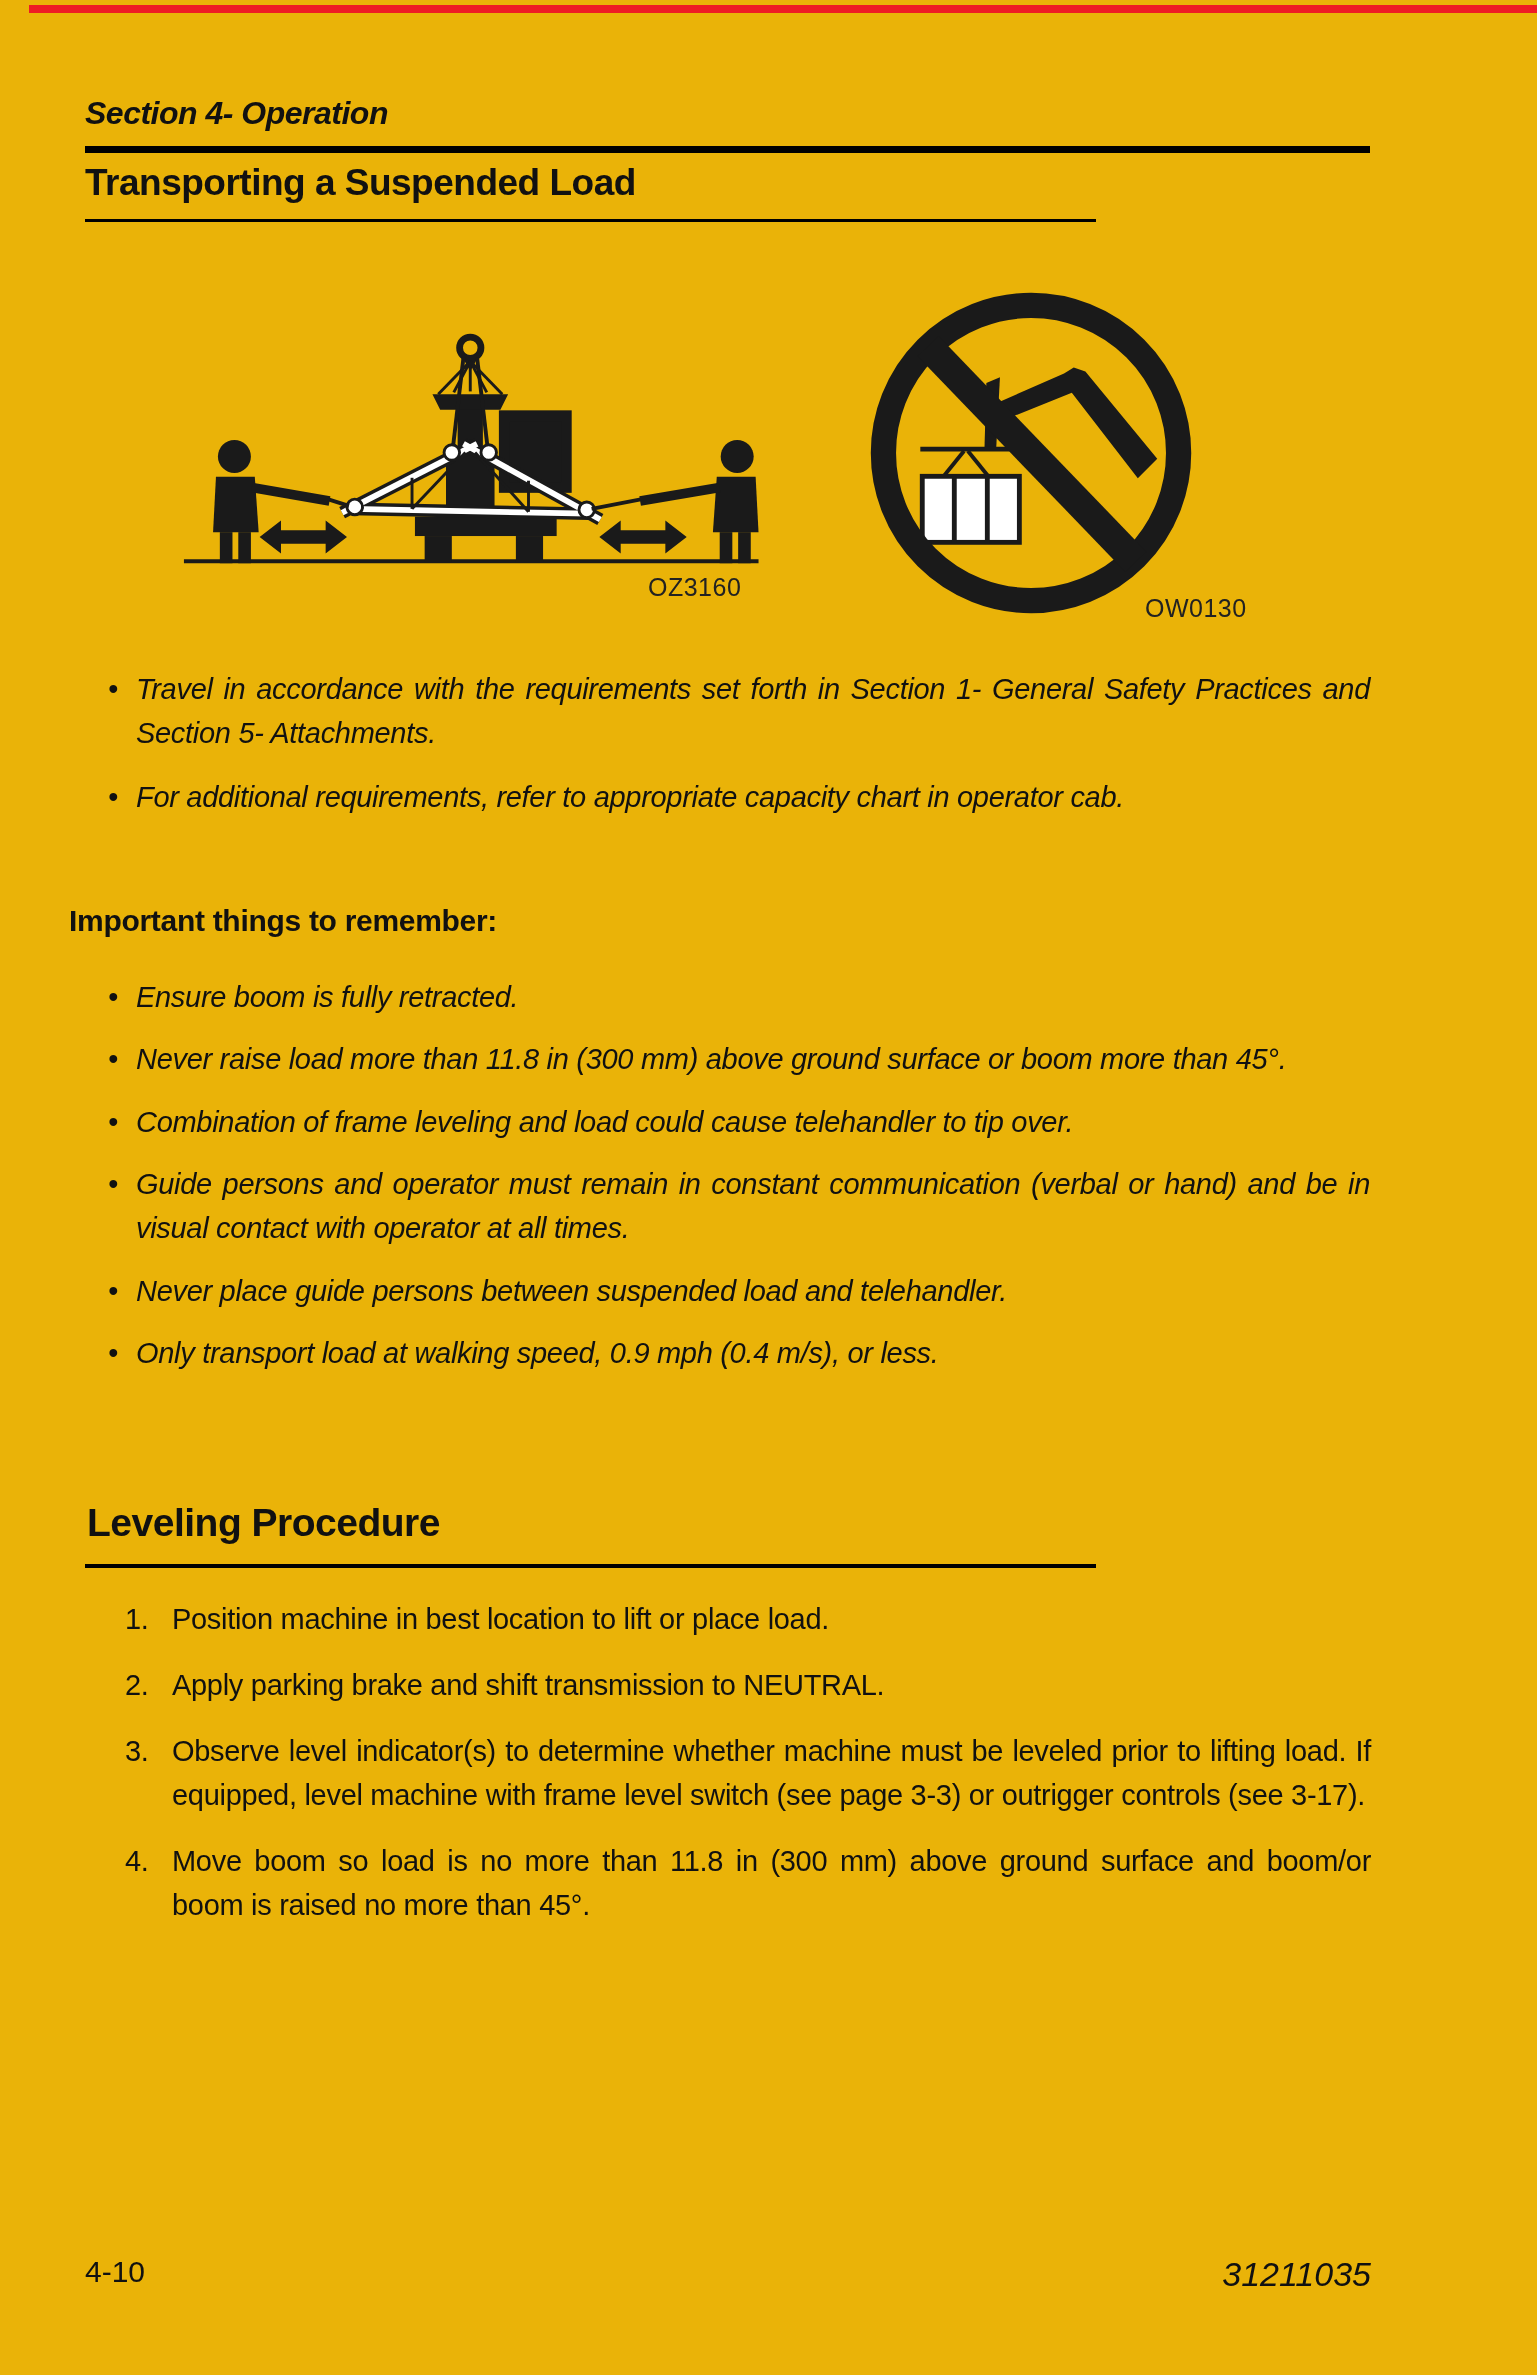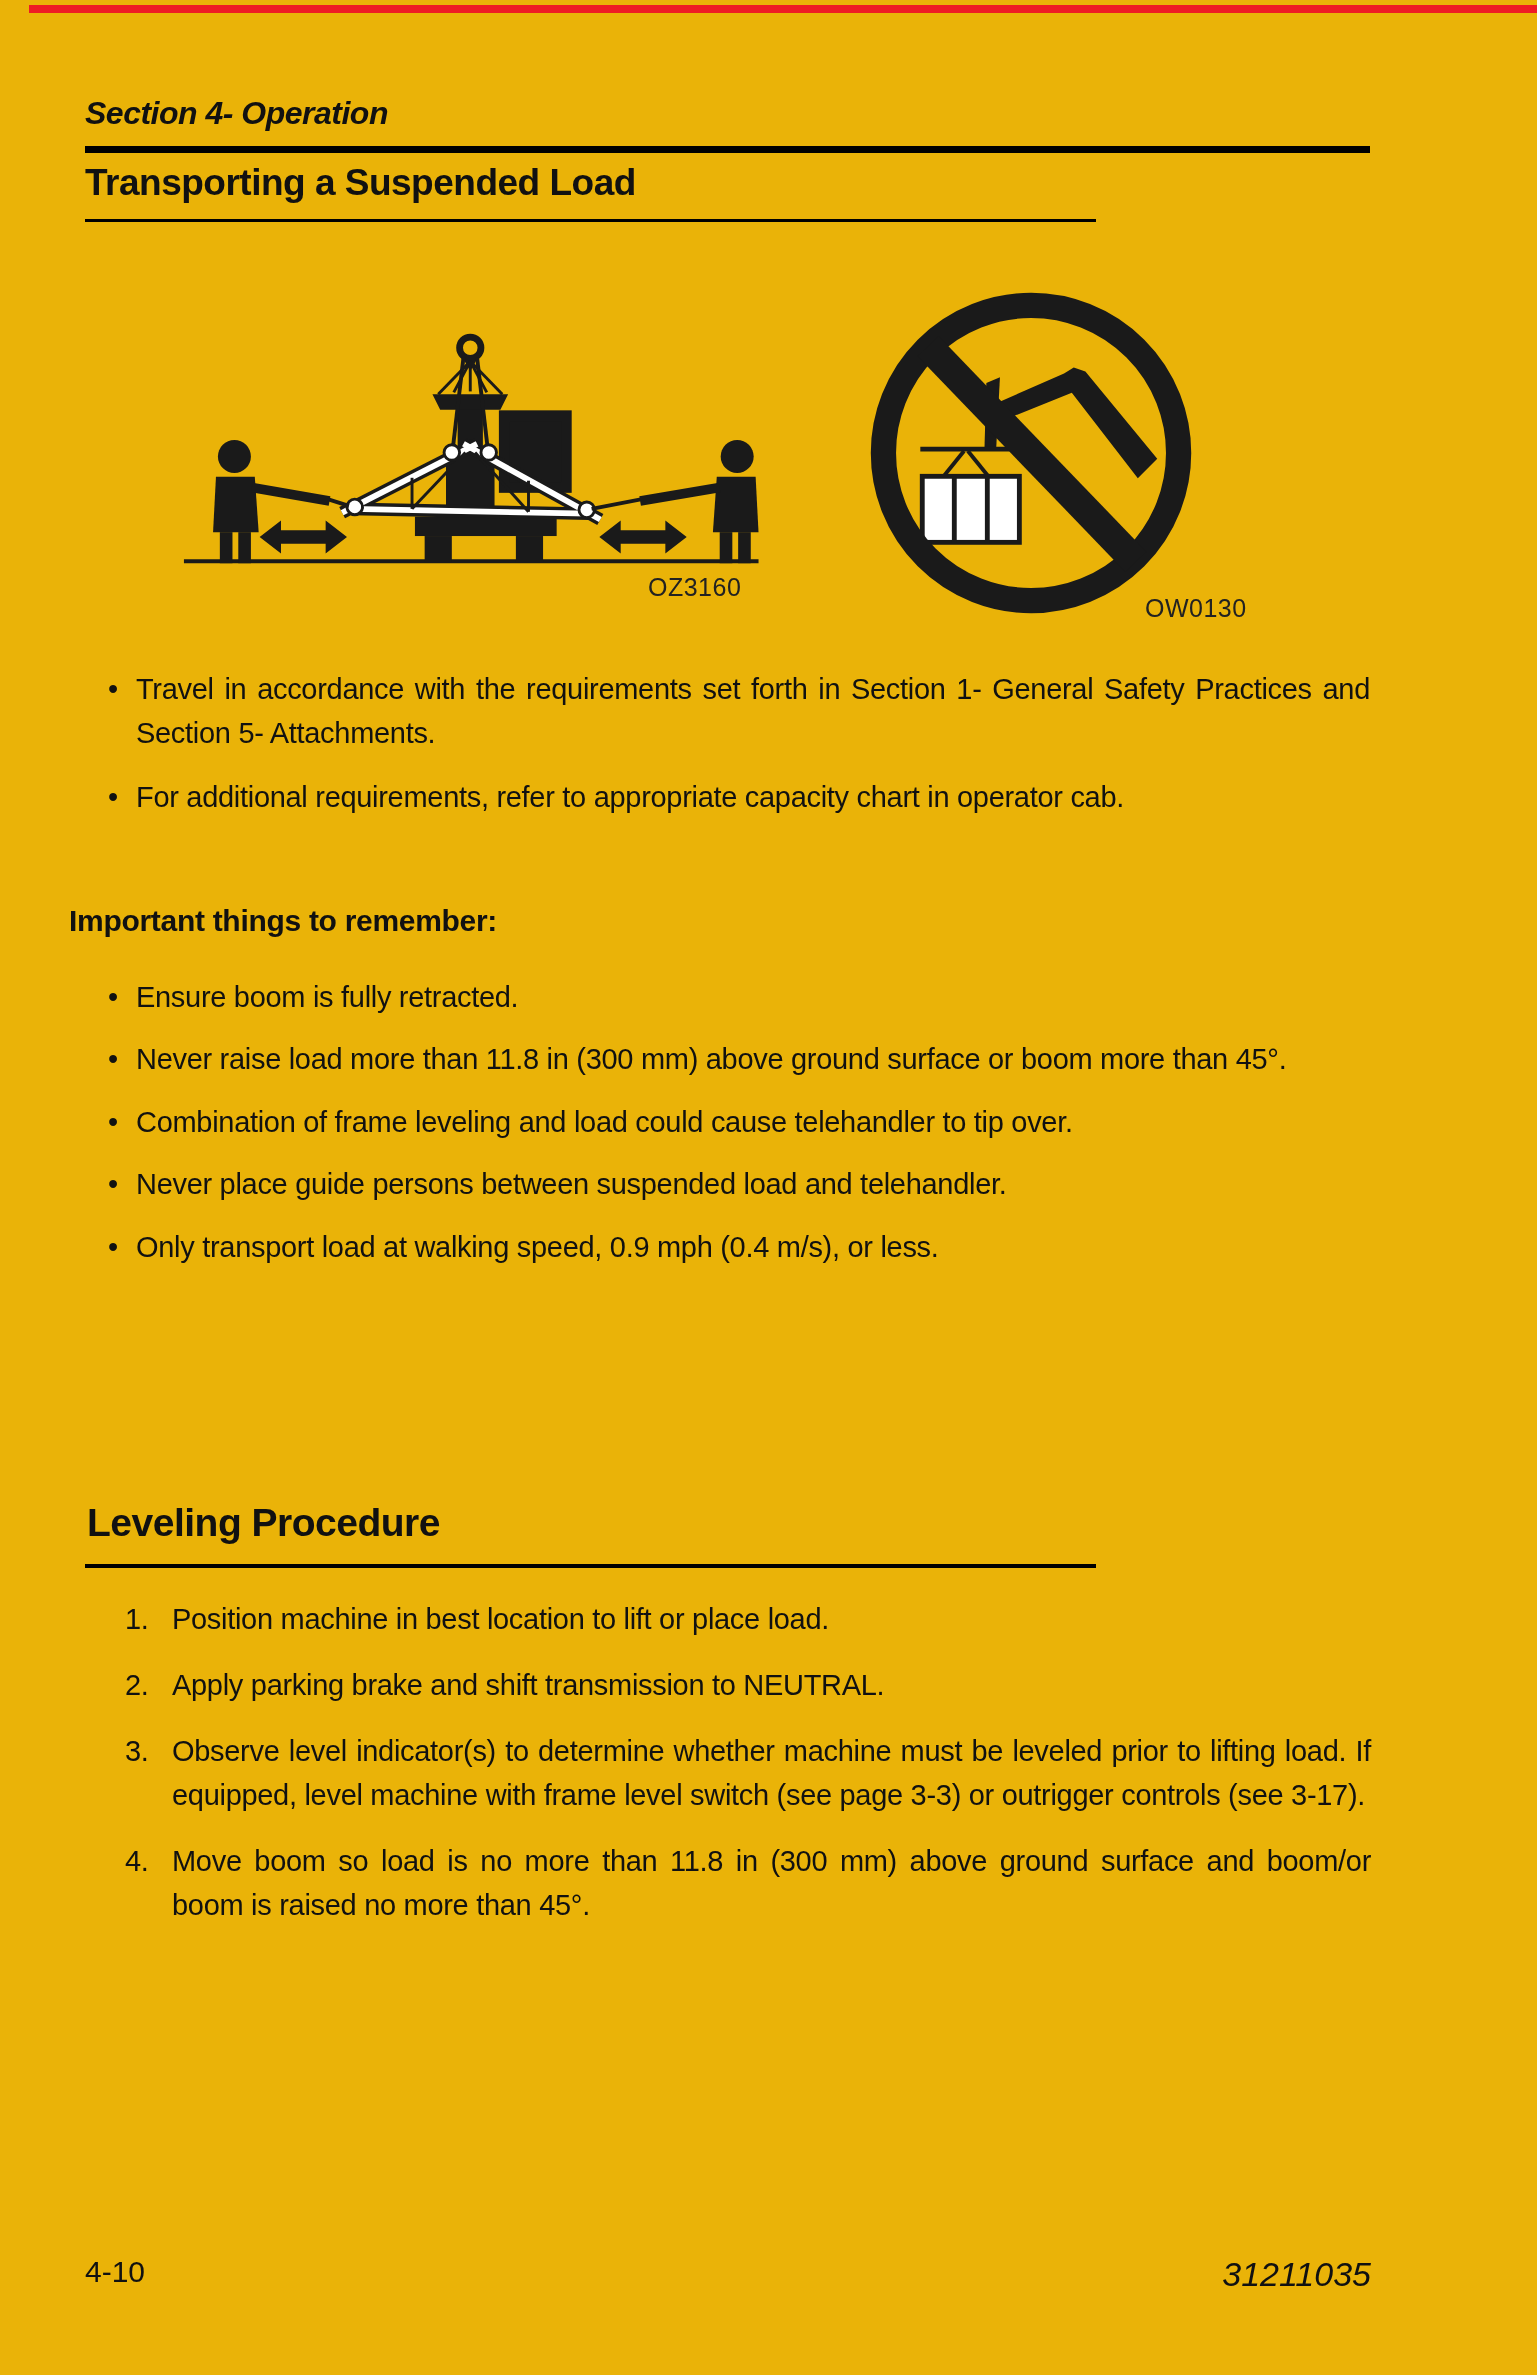--- a/index.html
+++ b/index.html
@@ -24,21 +24,21 @@
 
   .figure { position:absolute; }
   .fig-left  { top:301px; left:116px; width:660px; height:340px; }
   .fig-right { top:286px; left:864px; width:335px; height:335px; }
   .fig-label { position:absolute; font-size:25px; color:#222; letter-spacing:0.5px; }
   .fig-label-left  { top:573px; left:648px; }
   .fig-label-right { top:594px; left:1145px; }
 
   .body-text { font-size:29px; line-height:44px; letter-spacing:-0.3px; }
 
-  ul.bullets { position:absolute; left:104px; width:1266px; margin:0; padding:0; list-style:none; }
+  ul.bullets { position:absolute; left:104px; width:1266px; margin:0; padding:0; list-style:none;font-style:italic; }
   ul.bullets li { position:relative; padding-left:32px; text-align:justify; }
   ul.bullets li::before { content:"\2022"; position:absolute; left:3.9px; }
   ul.intro { top:667px; }
   ul.intro li { margin-bottom:20.4px; }
   ul.remember-list { top:975px; }
   ul.remember-list li { margin-bottom:18.4px; }
 
   .remember-heading {
     position:absolute; top:904px; left:69px; margin:0;
     font-size:30px; font-weight:bold; letter-spacing:-0.3px;
@@ -179,20 +179,21 @@
   <ul class="bullets intro body-text">
     <li>Travel in accordance with the requirements set forth in Section 1- General Safety Practices and Section 5- Attachments.</li>
     <li>For additional requirements, refer to appropriate capacity chart in operator cab.</li>
   </ul>
 
   <h2 class="remember-heading">Important things to remember:</h2>
   <ul class="bullets remember-list body-text">
     <li>Ensure boom is fully retracted.</li>
     <li>Never raise load more than 11.8 in (300 mm) above ground surface or boom more than 45°.</li>
     <li>Combination of frame leveling and load could cause telehandler to tip over.</li>
+    <li>Guide persons and operator must remain in constant communication (verbal or hand) and be in visual contact with operator at all times.</li>
     <li>Never place guide persons between suspended load and telehandler.</li>
     <li>Only transport load at walking speed, 0.9 mph (0.4 m/s), or less.</li>
   </ul>
 
   <h2 class="leveling-heading">Leveling Procedure</h2>
   <div class="rule rule-3"></div>
   <ol class="steps body-text">
     <li>Position machine in best location to lift or place load.</li>
     <li>Apply parking brake and shift transmission to NEUTRAL.</li>
     <li>Observe level indicator(s) to determine whether machine must be leveled prior to lifting load. If equipped, level machine with frame level switch (see page 3-3) or outrigger controls (see 3-17).</li>

